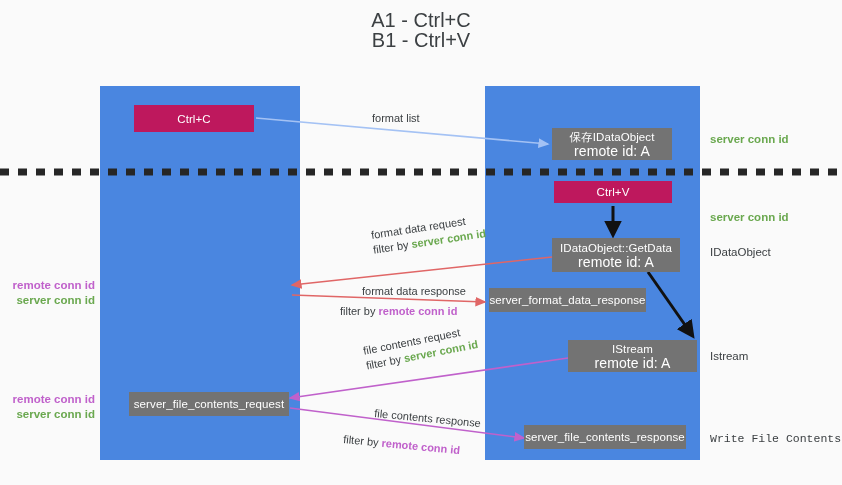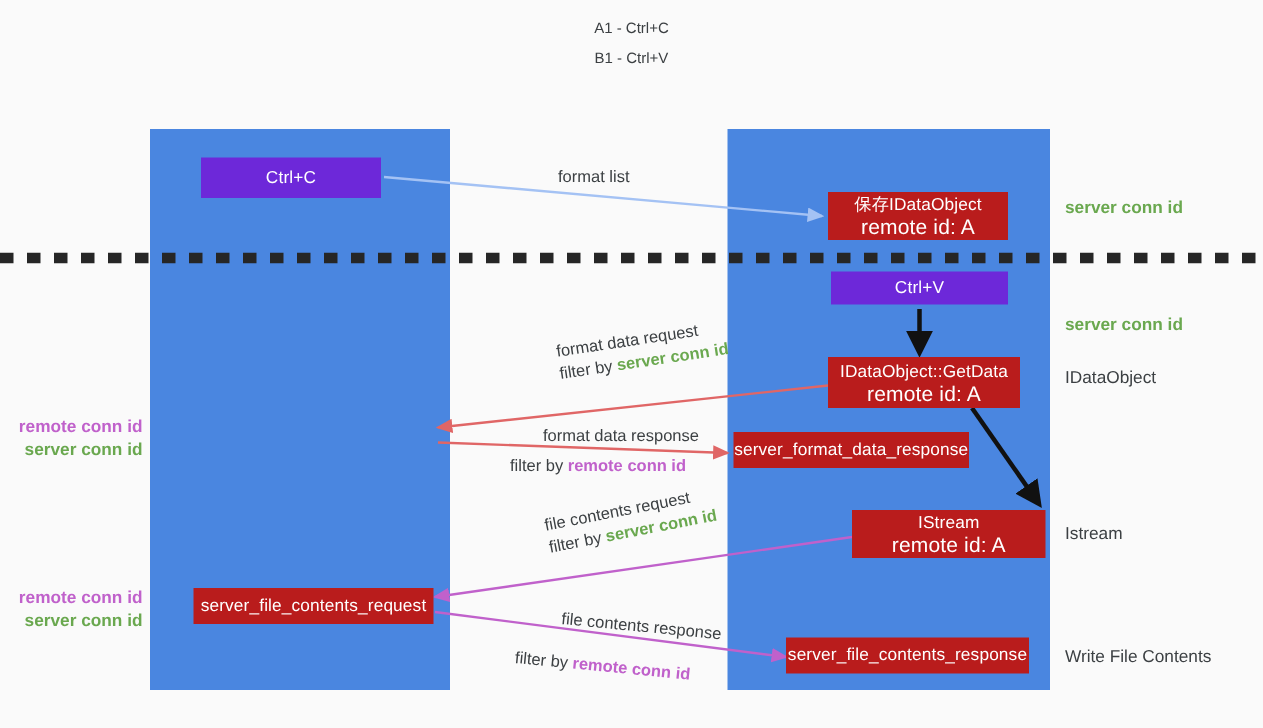--- a/index.html
+++ b/index.html
@@ -22,21 +22,21 @@
     height: 485px;
   }
   .abs { position: absolute; }
 
   
   .title {
     left: 0;
     top: 10px;
     width: 842px;
     text-align: center;
-    font-size: 10px;
+    font-size: 20px;
     line-height: 20px;
     color: #3c4043;
     white-space: pre;
   }
 
   
   .lane-head {
     text-align: left;
     font-size: 10px;
     line-height: 13px;
@@ -55,22 +55,22 @@
     display: flex;
     flex-direction: column;
     align-items: center;
     justify-content: center;
     text-align: center;
     color: #ffffff;
     font-size: 11.5px;
     line-height: 14px;
     letter-spacing: .1px;
   }
-  .node.green { background: #6d28d9; }
-  .node.orange { background: #b91c1c; }
+  .node.green { background: #be185d; }
+  .node.orange { background: #737373; }
   .node .l2 { font-size: 14px; }
 
   
   .side-label {
     font-size: 11.5px;
     line-height: 15px;
     color: #3c4043;
   }
   .side-label.right { text-align: left; }
   .side-label.leftcol { text-align: right; }
@@ -199,21 +199,21 @@
     <div><span>filter by </span><span class="green-txt">server conn id</span></div>
   </div>
 
   <div class="abs edge-cap rot-c" style="left:375px; top:406px;">file contents response</div>
   <div class="abs edge-cap rot-c" style="left:344px; top:432px;"><span>filter by </span><span class="purple-txt">remote conn id</span></div>
 
   <div class="abs side-label right green-txt" style="left:710px; top:132px;">server conn id</div>
   <div class="abs side-label right green-txt" style="left:710px; top:210px;">server conn id</div>
   <div class="abs side-label right" style="left:710px; top:245px;">IDataObject</div>
   <div class="abs side-label right" style="left:710px; top:349px;">Istream</div>
-  <div class="abs side-label right" style="left:710px; top:431px;">Write File Contents</div>
+  <div class="abs side-label right" style="left:710px; top:431px;font-family:Liberation Mono, monospace;">Write File Contents</div>
 
   <div class="abs side-label leftcol" style="left:0px; top:278px; width:95px;">
     <div class="purple-txt">remote conn id</div>
     <div class="green-txt">server conn id</div>
   </div>
 
   <div class="abs side-label leftcol" style="left:0px; top:392px; width:95px;">
     <div class="purple-txt">remote conn id</div>
     <div class="green-txt">server conn id</div>
   </div>

